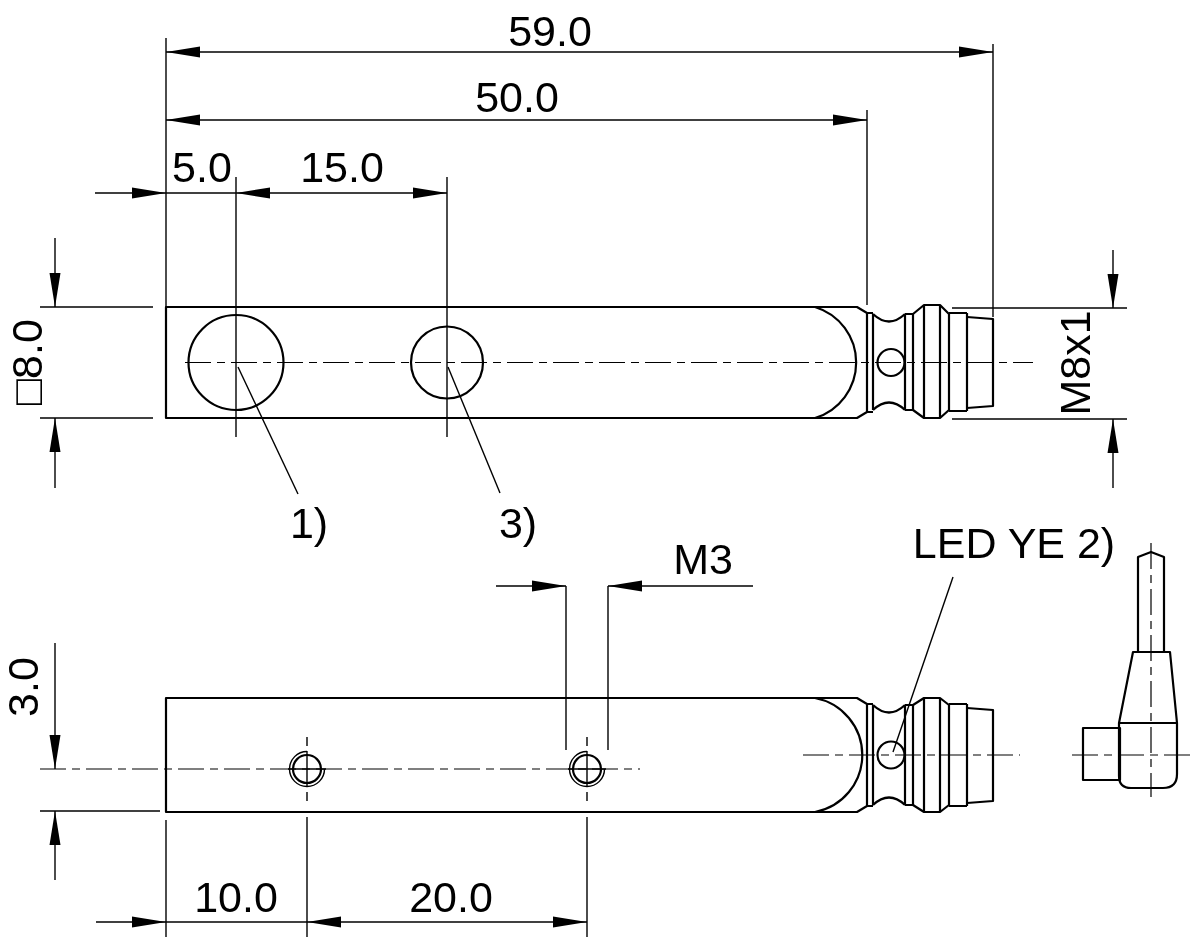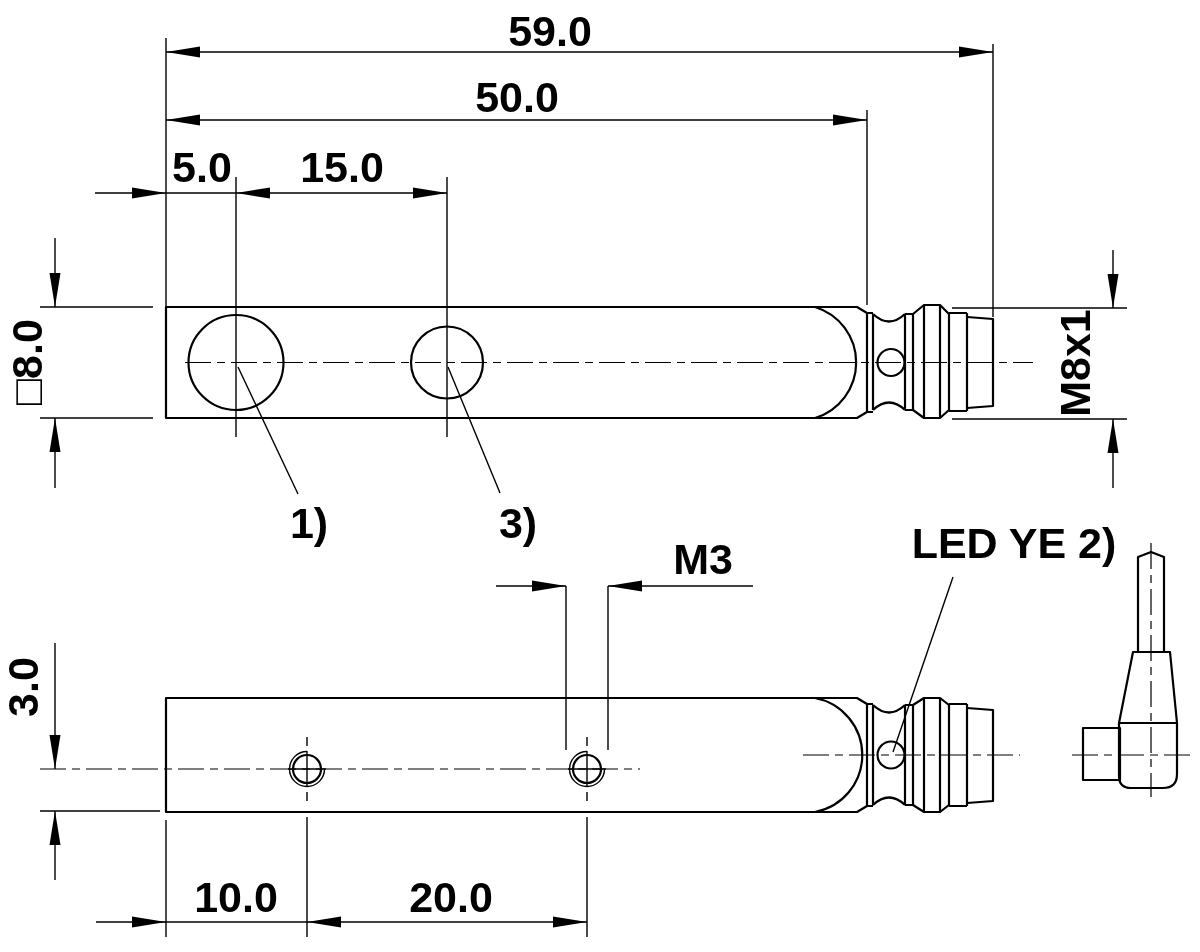--- a/index.html
+++ b/index.html
@@ -1,16 +1,16 @@
 <!DOCTYPE html>
 <html><head>
 <meta charset="utf-8">
 <style>
   html,body{margin:0;padding:0;background:#ffffff;}
-  .stage{position:relative;width:1200px;height:952px;background:#ffffff;overflow:hidden;font-weight:bold;}
+  .stage{position:relative;width:1200px;height:952px;background:#ffffff;overflow:hidden;}
   svg{display:block;}
   .outline{stroke:#000;stroke-width:2.2;fill:none;stroke-linejoin:round;stroke-linecap:butt;}
   .thin{stroke:#000;stroke-width:1.4;fill:none;}
   .center{stroke:#000;stroke-width:1.2;fill:none;stroke-dasharray:26 6 8 6;}
   .arrow{fill:#000;stroke:none;}
   .lbl{font-family:"Liberation Sans","DejaVu Sans",sans-serif;font-size:43px;fill:#000;}
   .mid{text-anchor:middle;}
 </style>
 </head>
 <body>

